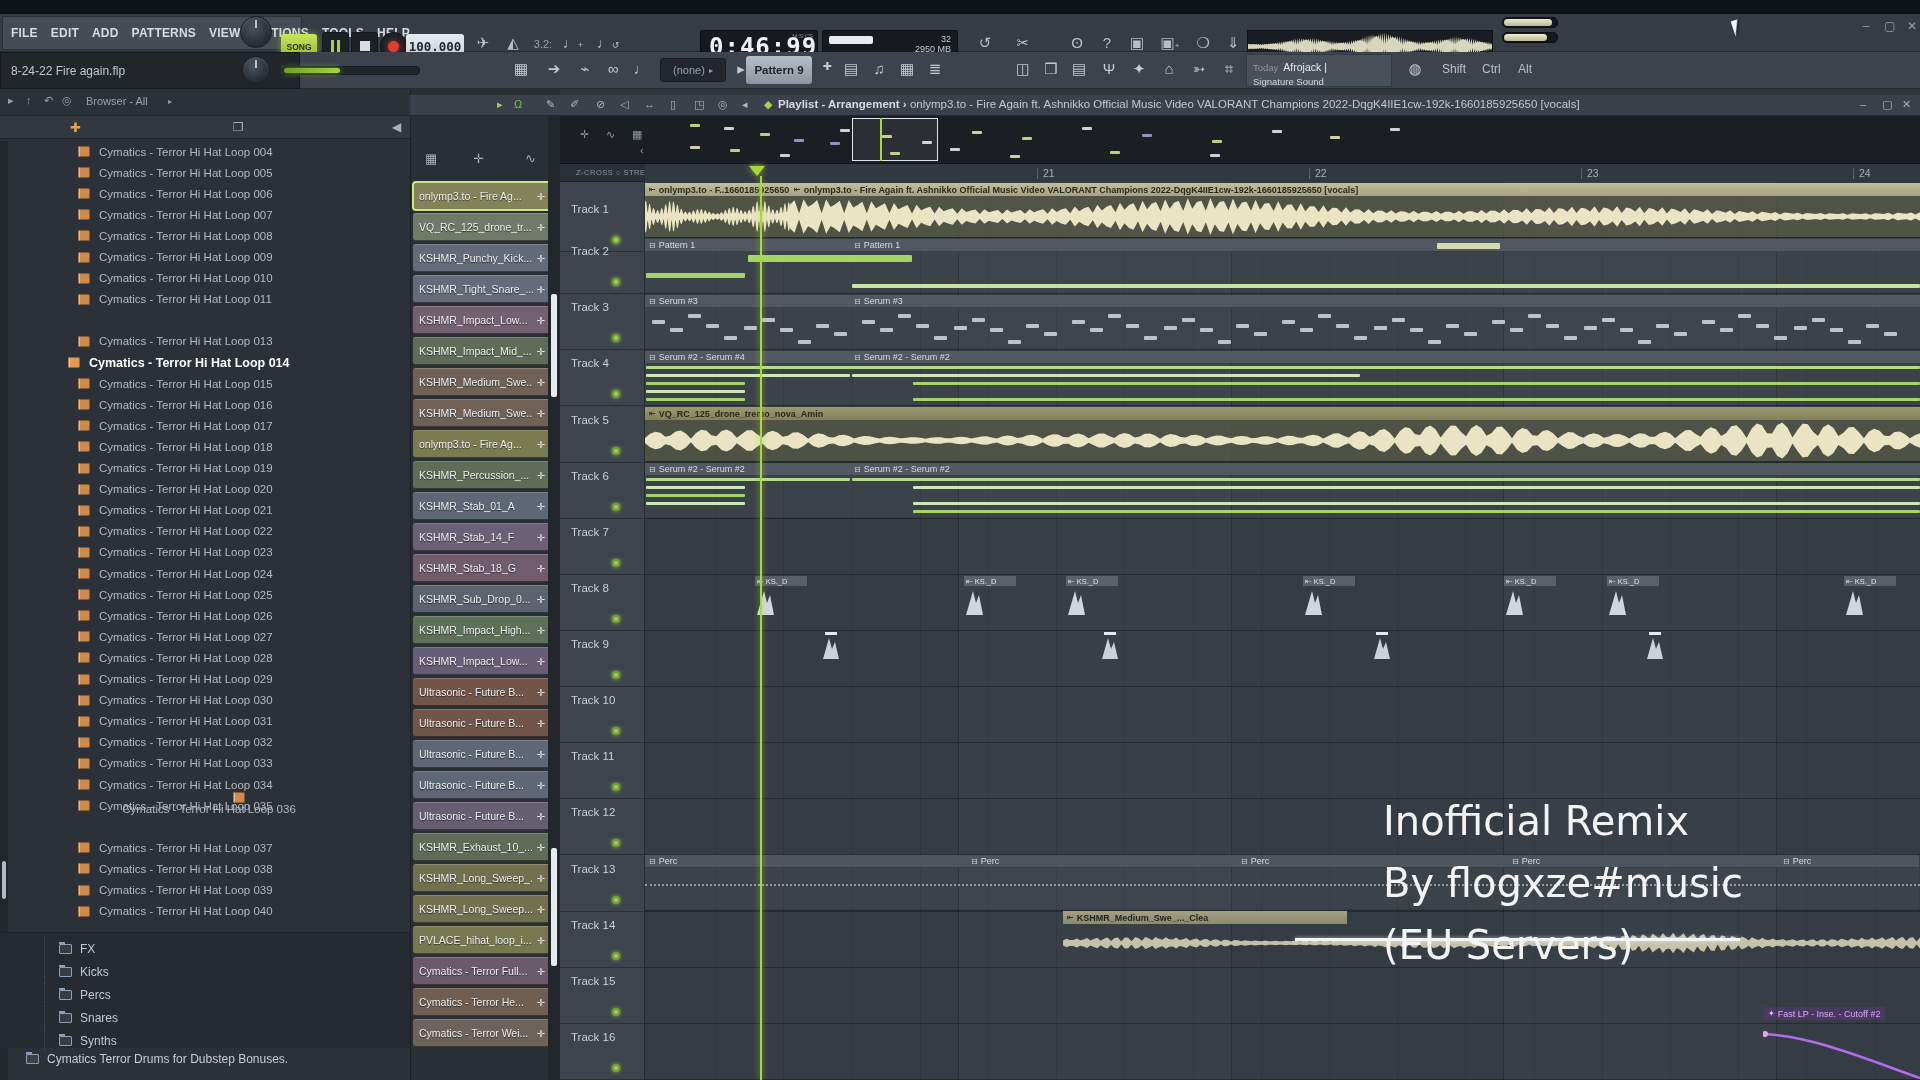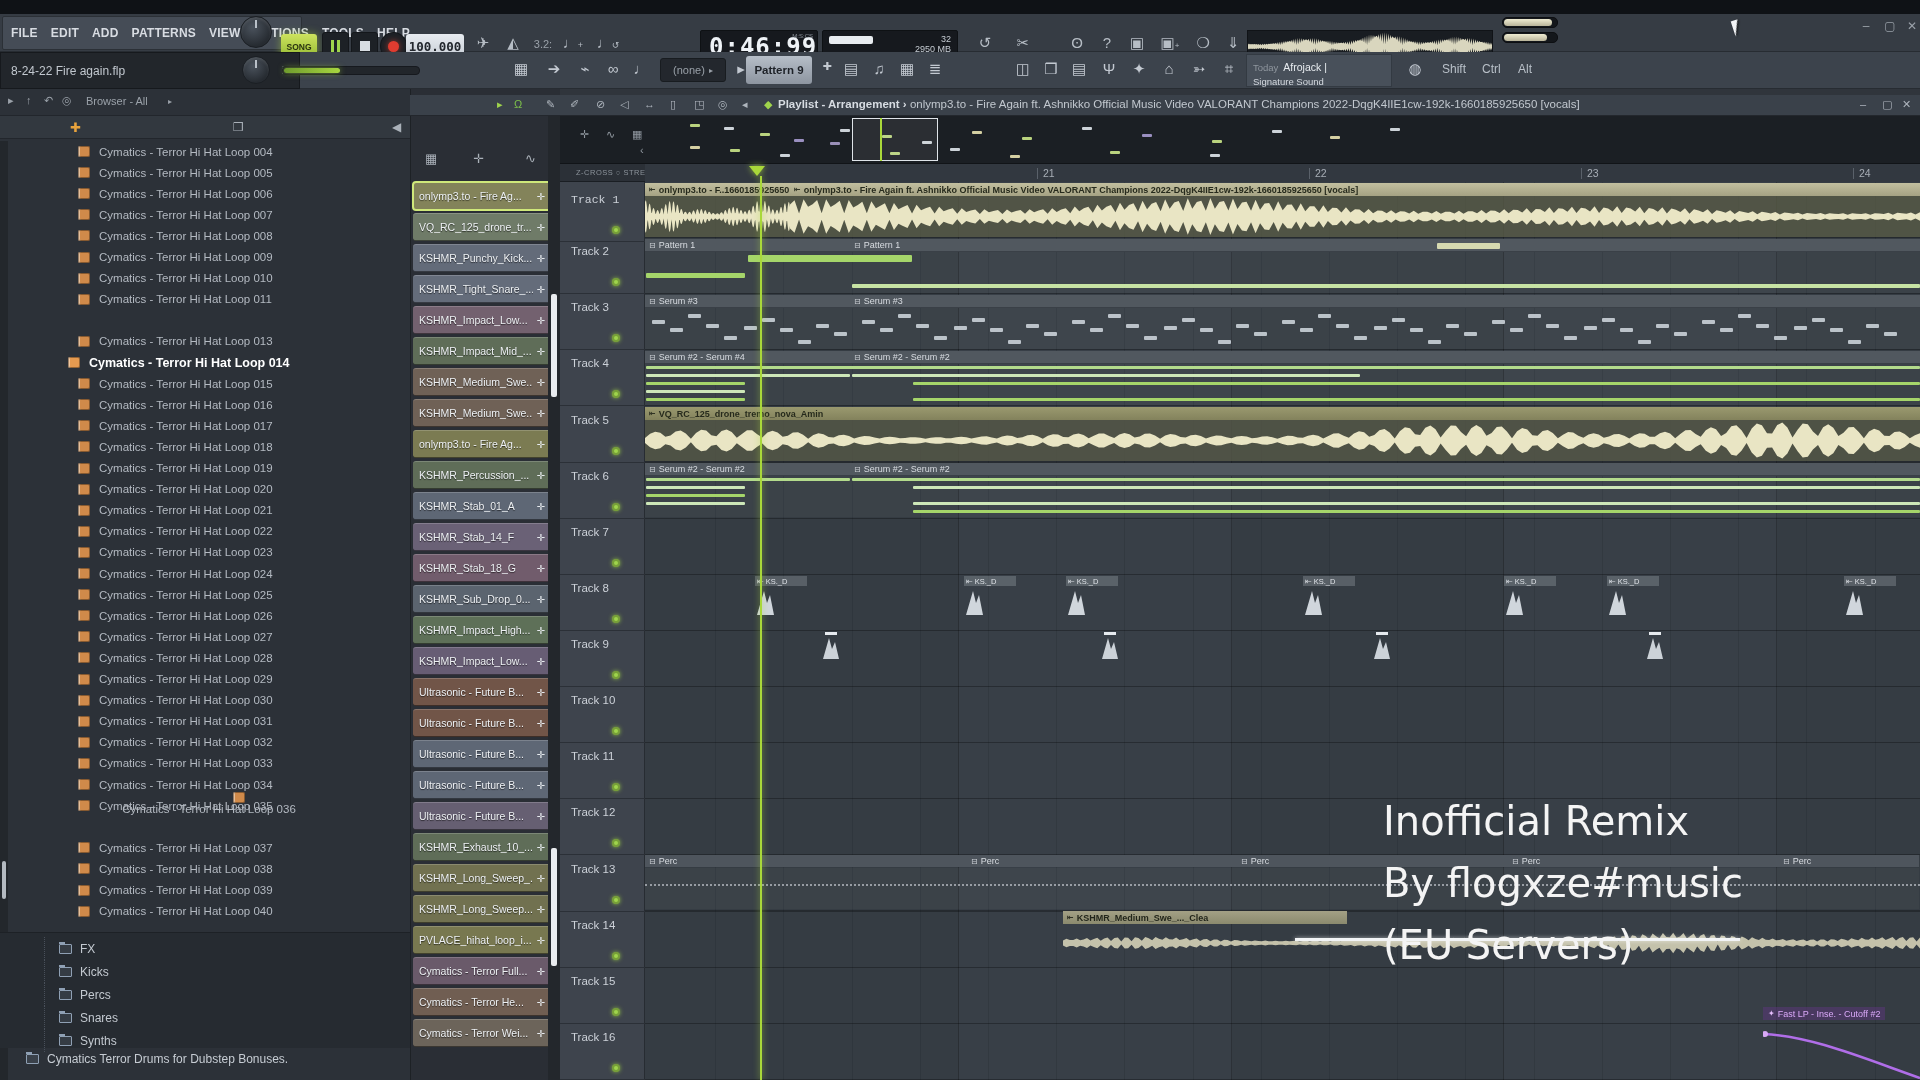--- a/index.html
+++ b/index.html
@@ -601,21 +601,21 @@
   <div id="ruler">
       <span class="r-num" style="left: 398px;">21</span>
       <span class="r-num" style="left: 670px;">22</span>
       <span class="r-num" style="left: 942px;">23</span>
       <span class="r-num" style="left: 1214px;">24</span>
     </div>
 </div>
 <div id="ph-tri"></div>
 
 <div id="trackheads">
-    <div class="t-head" style="top: 4px; font-family: Liberation Mono, monospace;">
+    <div class="t-head" style="top: 14px;">
       <span class="t-name">Track 1</span>
       <span class="t-led"></span>
     </div>
     <div class="t-head" style="top: 56.125px;">
       <span class="t-name">Track 2</span>
       <span class="t-led"></span>
     </div>
     <div class="t-head meter" style="top: 112.25px;">
       <span class="t-name">Track 3</span>
       <span class="t-led"></span>

